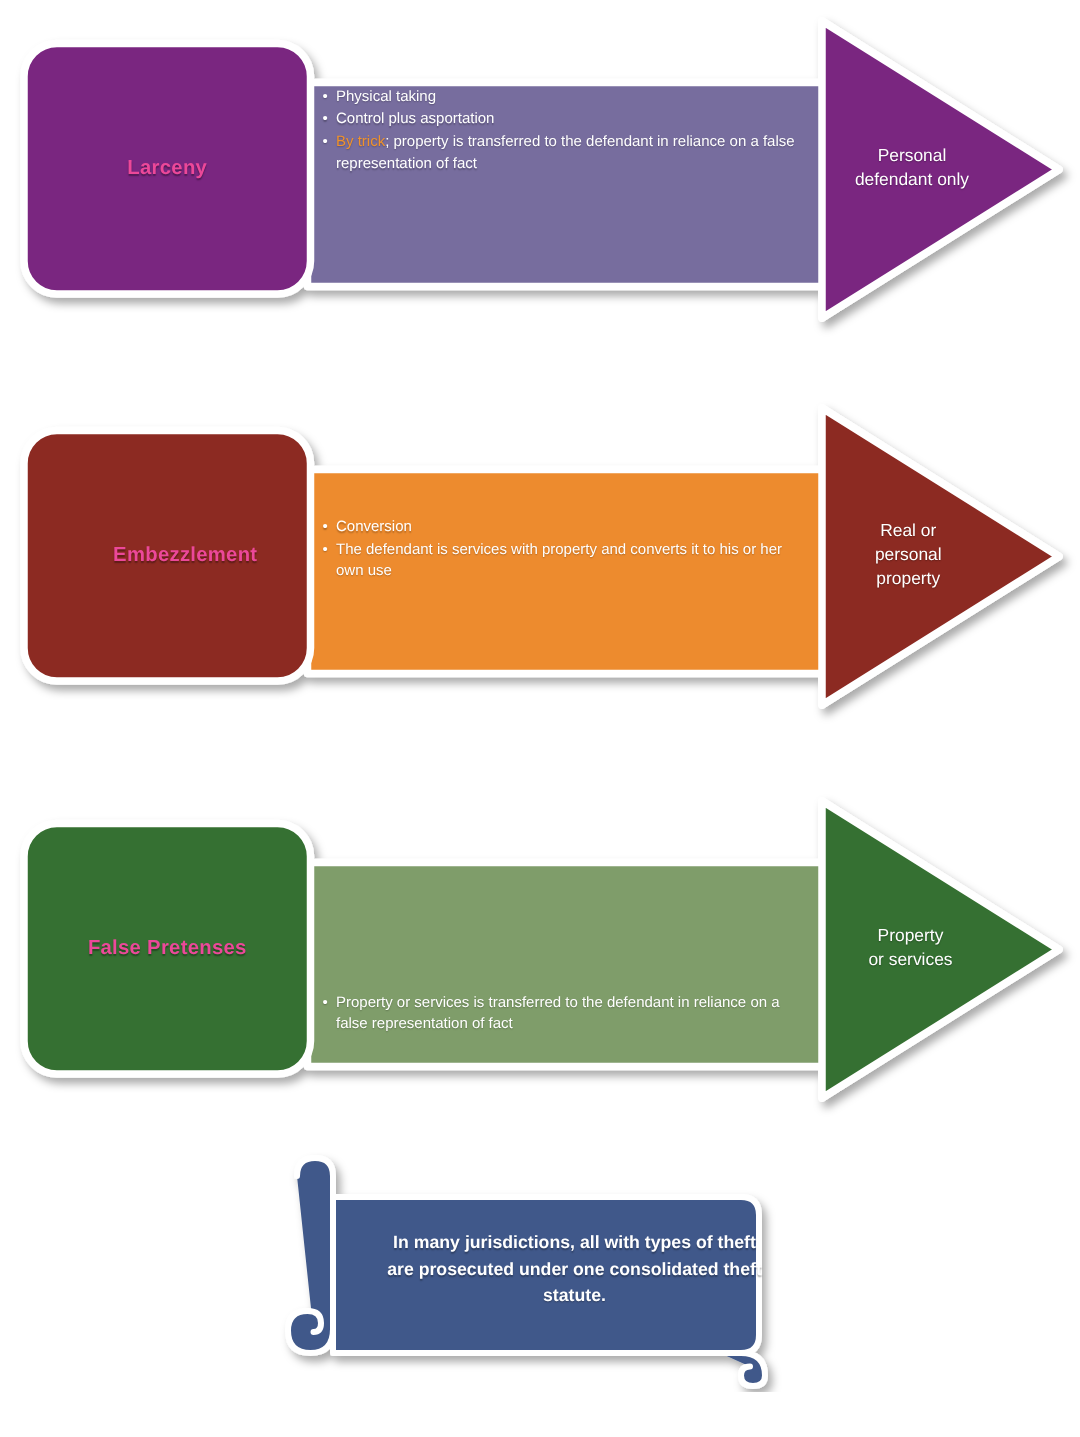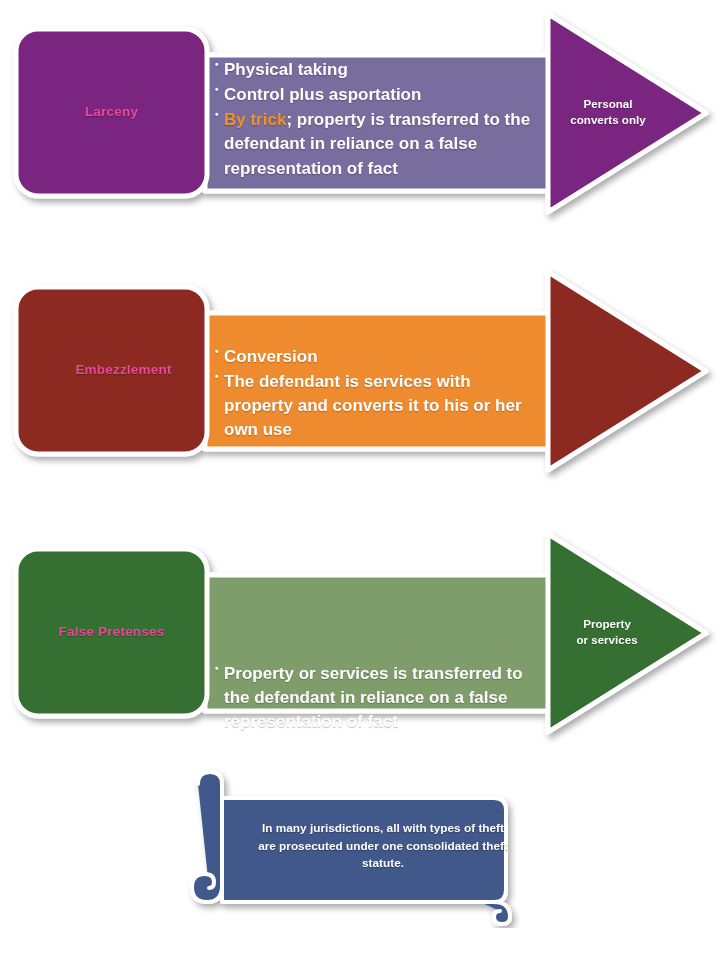--- a/index.html
+++ b/index.html
@@ -48,22 +48,22 @@
     font-weight: bold;
     font-size: 13.5px;
     letter-spacing: 0.2px;
     line-height: 1.25;
     text-shadow: 0 1px 1px rgba(0,0,0,0.35);
   }
 
   .bullets {
     position: absolute;
     color: #ffffff;
-    font-size: 17px;
-    font-weight: bold;
+    font-size: 10px;
+    font-weight: normal;
     line-height: 1.42;
     text-shadow: 0 1px 1px rgba(0,0,0,0.25);
   }
   .bullets ul {
     margin: 0;
     padding: 0;
     list-style: none;
   }
   .bullets li {
     position: relative;
@@ -78,21 +78,21 @@
     font-size: 10px;
   }
   .hl {
     color: #f0922b;
     margin-top: 20px;
   }
 
   .outcome {
     position: absolute;
     color: #ffffff;
-    font-weight: bold;
+    font-weight: normal;
     font-size: 11.6px;
     line-height: 1.4;
     text-align: center;
     text-shadow: 0 1px 1px rgba(0,0,0,0.3);
   }
 
   
   #scroll-banner {
     position: absolute;
     left: 180px;
@@ -138,21 +138,21 @@
     <div class="bullets" style="left:215px;top:58px;width:325px;">
       <ul>
         <li><span>Physical taking</span></li>
         <li><span>Control plus asportation</span></li>
         <li><span class="hl">By trick</span><span>; property is transferred to the defendant in reliance on a false representation of fact</span></li>
       </ul>
     </div>
 
     <div class="outcome" style="left:553px;top:96px;width:110px;">
       <div>Personal</div>
-      <div>converts only</div>
+      <div>defendant only</div>
     </div>
   </div>
 
   <div class="arrow-row" id="row-embezzlement" style="top:258px;height:240px;">
     <svg class="arrow-svg" width="720" height="240" viewBox="0 0 720 240">
       <defs>
         <filter id="sh2" x="-20%" y="-20%" width="150%" height="150%">
           <feDropShadow dx="3" dy="4" stdDeviation="3" flood-color="#000000" flood-opacity="0.33"></feDropShadow>
         </filter>
       </defs>
@@ -165,20 +165,25 @@
 
     <div class="label-box" style="left:28px;top:29px;width:191px;height:167px;">Embezzlement</div>
 
     <div class="bullets" style="left:215px;top:87px;width:325px;">
       <ul>
         <li><span>Conversion</span></li>
         <li><span>The defendant is services with property and converts it to his or her own use</span></li>
       </ul>
     </div>
 
+    <div class="outcome" style="left:553px;top:88px;width:105px;">
+      <div>Real or</div>
+      <div>personal</div>
+      <div>property</div>
+    </div>
   </div>
 
   <div class="arrow-row" id="row-false-pretenses" style="top:520px;height:240px;padding-left:22px;">
     <svg class="arrow-svg" width="720" height="240" viewBox="0 0 720 240">
       <defs>
         <filter id="sh3" x="-20%" y="-20%" width="150%" height="150%">
           <feDropShadow dx="3" dy="4" stdDeviation="3" flood-color="#000000" flood-opacity="0.33"></feDropShadow>
         </filter>
       </defs>
       <g filter="url(#sh3)">

